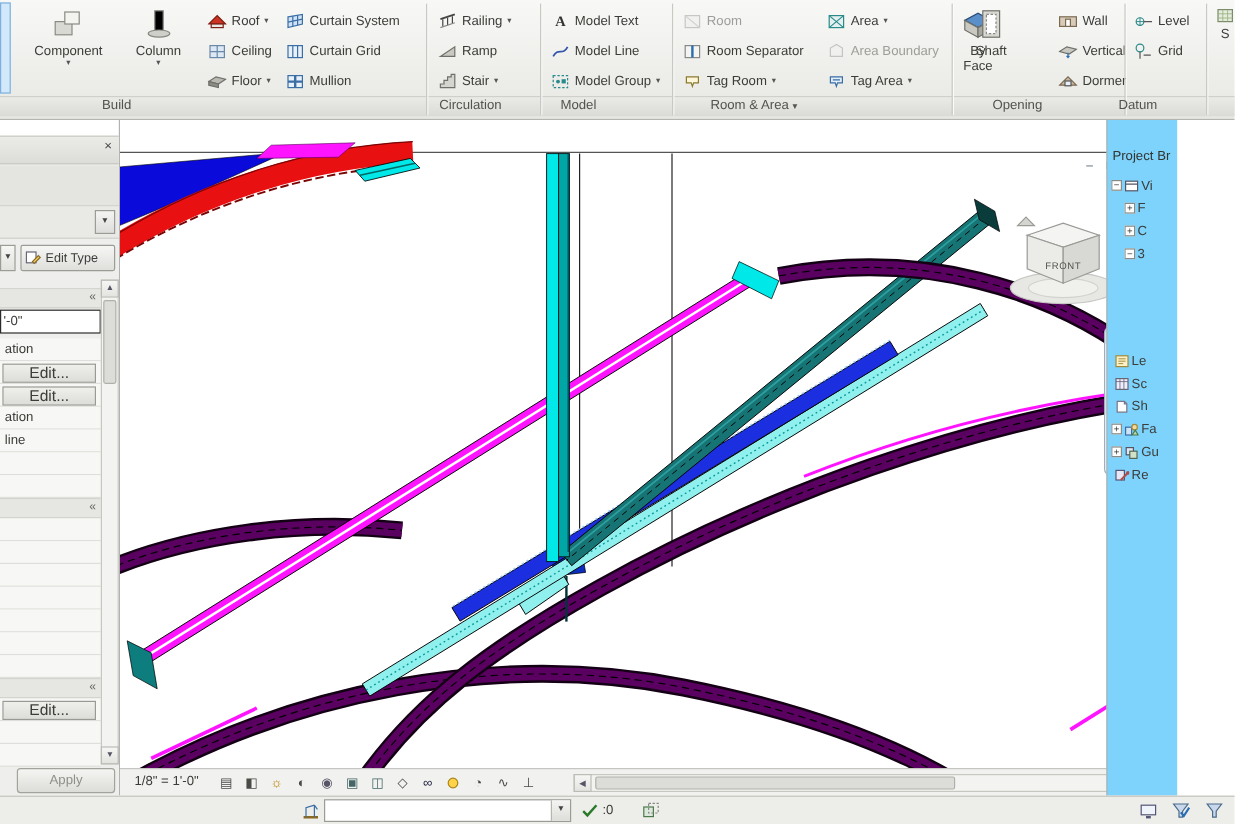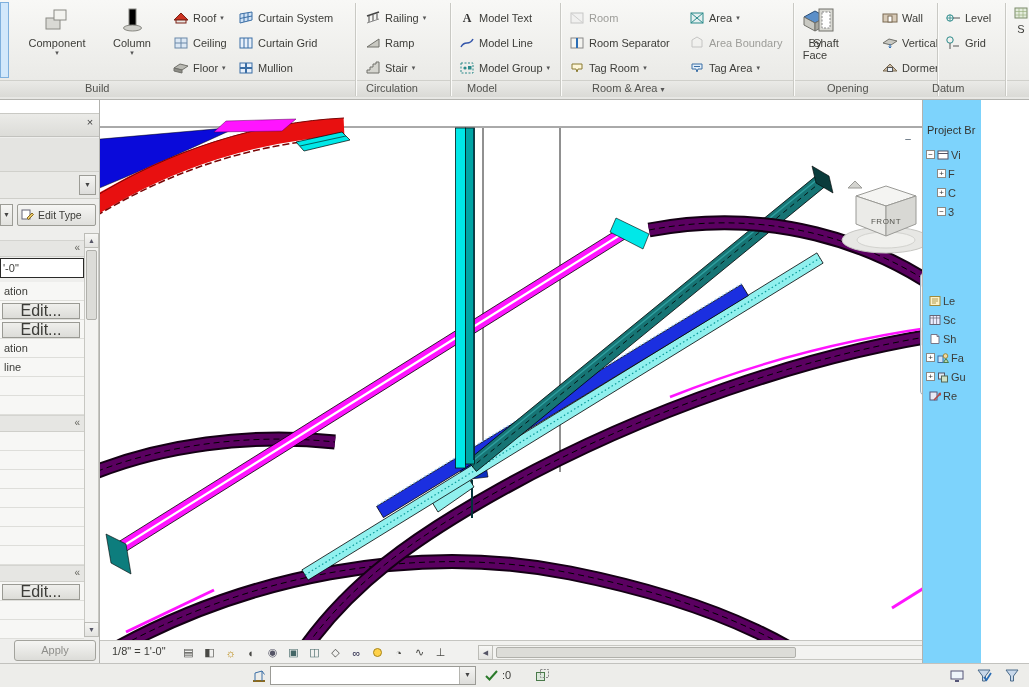--- a/index.html
+++ b/index.html
@@ -39,21 +39,21 @@
             background:linear-gradient(#f6f6f4,#e2e2df);text-align:center;font-size:7px;line-height:20px;color:#444}
   .edittype{position:absolute;left:17px;top:104px;width:79px;height:22px;border:1px solid #9c9c96;border-radius:2px;
             background:linear-gradient(#f6f6f4,#dfdfdc);display:flex;align-items:center;gap:3px;padding:0 3px;font-size:10.5px}
   .propdiv{position:absolute;left:0;width:84px;height:17px;background:#e6e6e3;border-top:1px solid #d4d4d0;border-bottom:1px solid #cfcfca}
   .chev{position:absolute;right:4px;top:1px;font-size:10px;color:#66665f;transform:rotate(0deg)}
   .propfield{position:absolute;left:0;top:158px;width:84px;height:20px;background:#fff;border:1px solid #2a2a28;
              line-height:18px;padding-left:2px;overflow:hidden;white-space:nowrap}
   .prow{position:absolute;left:0;width:84px;height:19px;border-bottom:1px solid #dedeb;border-bottom:1px solid #dededa;
         background:#f7f7f5;line-height:18px;padding-left:4px;overflow:hidden;white-space:nowrap}
   .prowbtn{position:absolute;left:2px;width:78px;height:16px;border:1px solid #9a9a94;background:linear-gradient(#efefec,#dcdcd8);
-           text-align:center;line-height:14px;font-size:16px;overflow:hidden;white-space:nowrap}
+           text-align:center;line-height:14px;font-size:13px;overflow:hidden;white-space:nowrap}
   .applybtn{position:absolute;left:14px;top:540px;width:82px;height:21px;border:1px solid #a3a39d;border-radius:3px;
             background:linear-gradient(#f5f5f3,#dcdcd8);text-align:center;line-height:19px;color:#8e8e8a}
 
   
   .sb{position:absolute;background:#f3f3f1;border:1px solid #c7c7c2}
   .sbbtn{position:absolute;background:linear-gradient(#f6f6f4,#e3e3e0);border:1px solid #bcbcb7;color:#556;
          font-size:7px;display:flex;align-items:center;justify-content:center}
   .sbthumb{position:absolute;background:#dcdcd8;border:1px solid #b0b0ab;border-radius:2px}
   .corner{position:absolute;background:#ececea repeating-linear-gradient(135deg,#c9c9c4 0 1px,transparent 1px 4px)}
 

